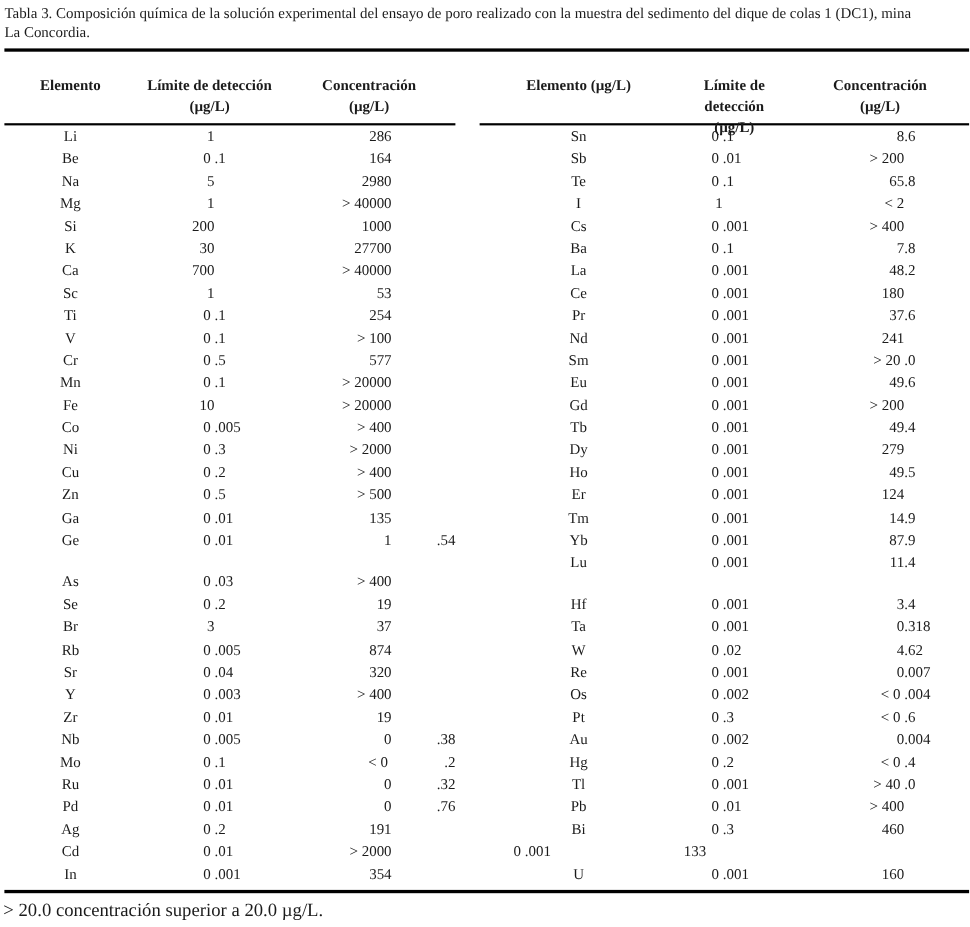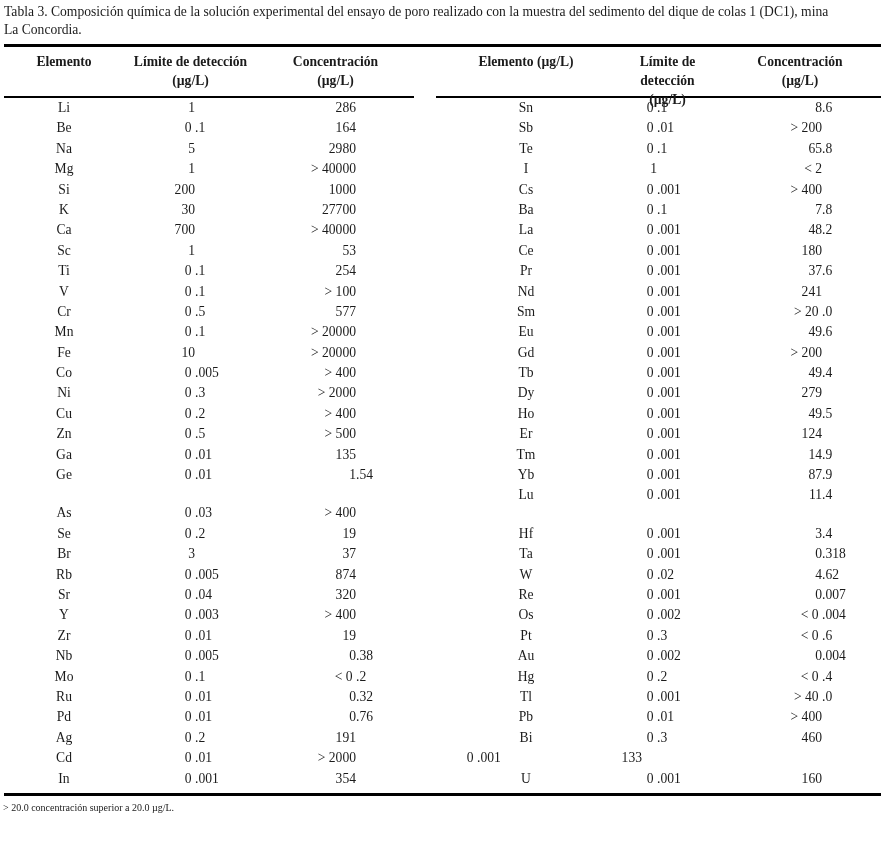--- a/index.html
+++ b/index.html
@@ -17,23 +17,23 @@
   .tables-wrap{
     box-sizing:border-box;
     width:877px;
     border-top:3px solid #000;
     border-bottom:3px solid #000;
     display:flex;
     align-items:flex-start;
     padding-bottom:4px;
   }
   .half{box-sizing:border-box;}
-  .half.left{width:410px;}
+  .half.left{width:410px;margin-top:16px;}
   .half.gapcol{width:22px;}
-  .half.right{width:445px;}
+  .half.right{width:445px;margin-top:16px;}
   .thead{
     display:flex;
     height:44px;
     padding-top:5px;
     border-bottom:2px solid #000;
     font-weight:bold;
     font-size:13.6px;
     line-height:19px;
     text-align:center;
   }
@@ -49,28 +49,28 @@
   .row{display:flex;height:20.4px;line-height:20.4px;}
   .spacer{height:18px;}
   .row span{display:block;white-space:pre;}
   .c-el{text-align:center;}
   .c-li,.c-ci{text-align:right;}
   .c-lf,.c-cf{text-align:left;}
   .left  .c-el{width:120px;}
   .left  .c-li{width:71px;}
   .left  .c-lf{width:62px;}
   .left  .c-ci{width:99px;}
-  .left  .c-cf{flex:1;}
+  .left  .c-cf{flex:1;text-align:right;}
   .right .c-el{width:180px;}
   .right .c-li{width:41px;}
   .right .c-lf{width:62px;}
   .right .c-ci{width:103px;}
   .right .c-cf{flex:1;}
   
-  .footnote{font-size:10px;margin-top:6px;margin-left:-1px;}
+  .footnote{font-size:17px;margin-top:6px;margin-left:-1px;}
 </style>
 </head>
 <body>
 
 <div class="page">
 
   <div class="caption">
     <div class="l1">Tabla 3. Composición química de la solución experimental del ensayo de poro realizado con la muestra del sedimento del dique de colas 1 (DC1), mina</div>
     <div class="l2">La Concordia.</div>
   </div>

